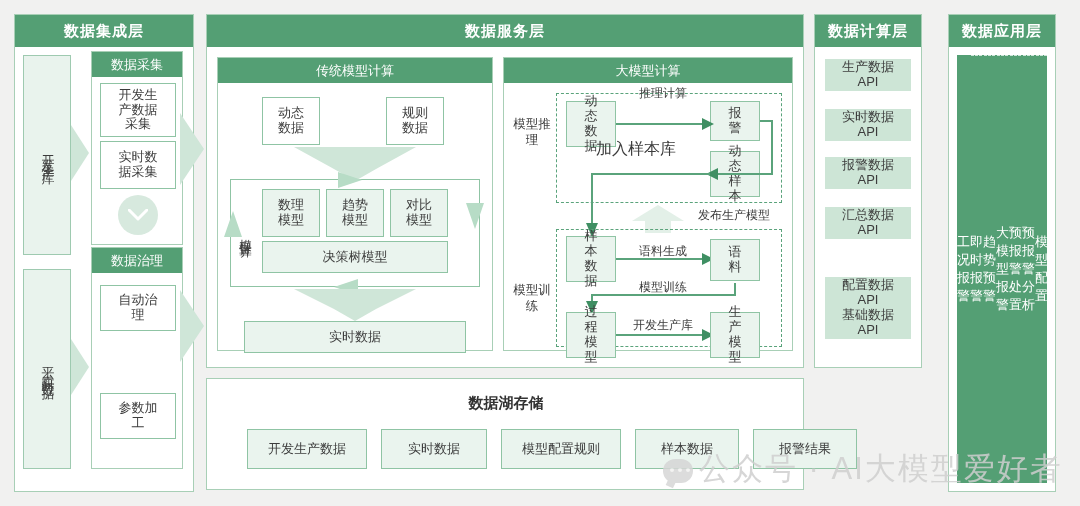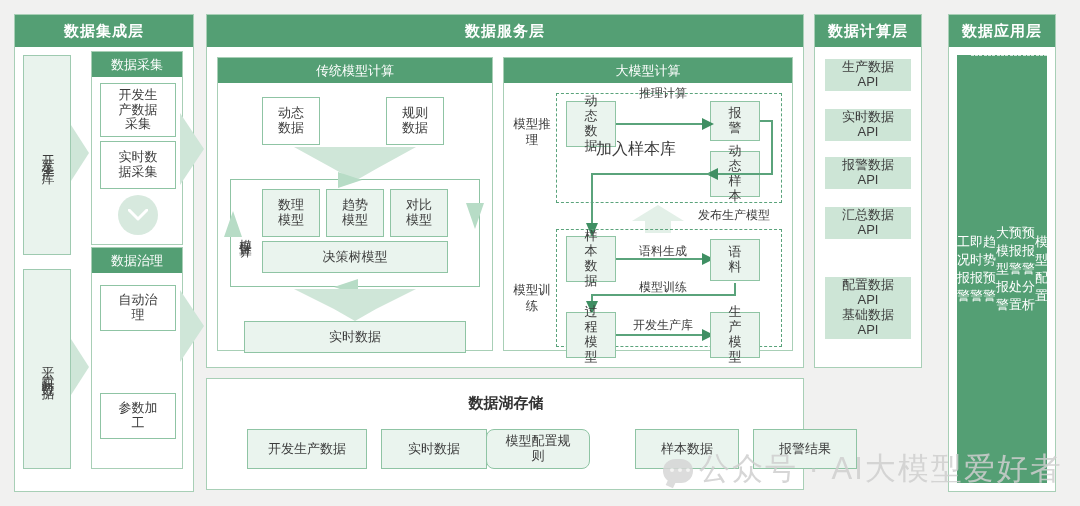--- a/index.html
+++ b/index.html
@@ -256,21 +256,21 @@
       </div>
 
     </div>
   </div>
 
   <div class="panel" style="left:206px;top:378px;width:598px;height:112px;border:1px solid #a8cfb6;">
     <div style="height:100%;position:relative;">
       <div class="plain" style="left:0;top:14px;width:598px;height:20px;font-weight:bold;font-size:15px;color:#333;">数据湖存储</div>
       <div class="box" style="left:40px;top:50px;width:120px;height:40px;">开发生产数据</div>
       <div class="box" style="left:174px;top:50px;width:106px;height:40px;">实时数据</div>
-      <div class="box" style="left:279px;top:50px;width:104px;height:40px;border-radius:8px;">模型配置规则</div>
+      <div class="box" style="left:294px;top:50px;width:120px;height:40px;">模型配置规则</div>
       <div class="box" style="left:428px;top:50px;width:104px;height:40px;">样本数据</div>
       <div class="box" style="left:546px;top:50px;width:104px;height:40px;">报警结果</div>
     </div>
   </div>
 
   <div class="panel" style="left:814px;top:14px;width:108px;height:354px;">
     <div class="panel-head">数据计算层</div>
     <div class="panel-body">
       <div class="box flat" style="left:10px;top:12px;width:86px;height:32px;">生产数据API</div>
       <div class="box flat" style="left:10px;top:62px;width:86px;height:32px;">实时数据API</div>

